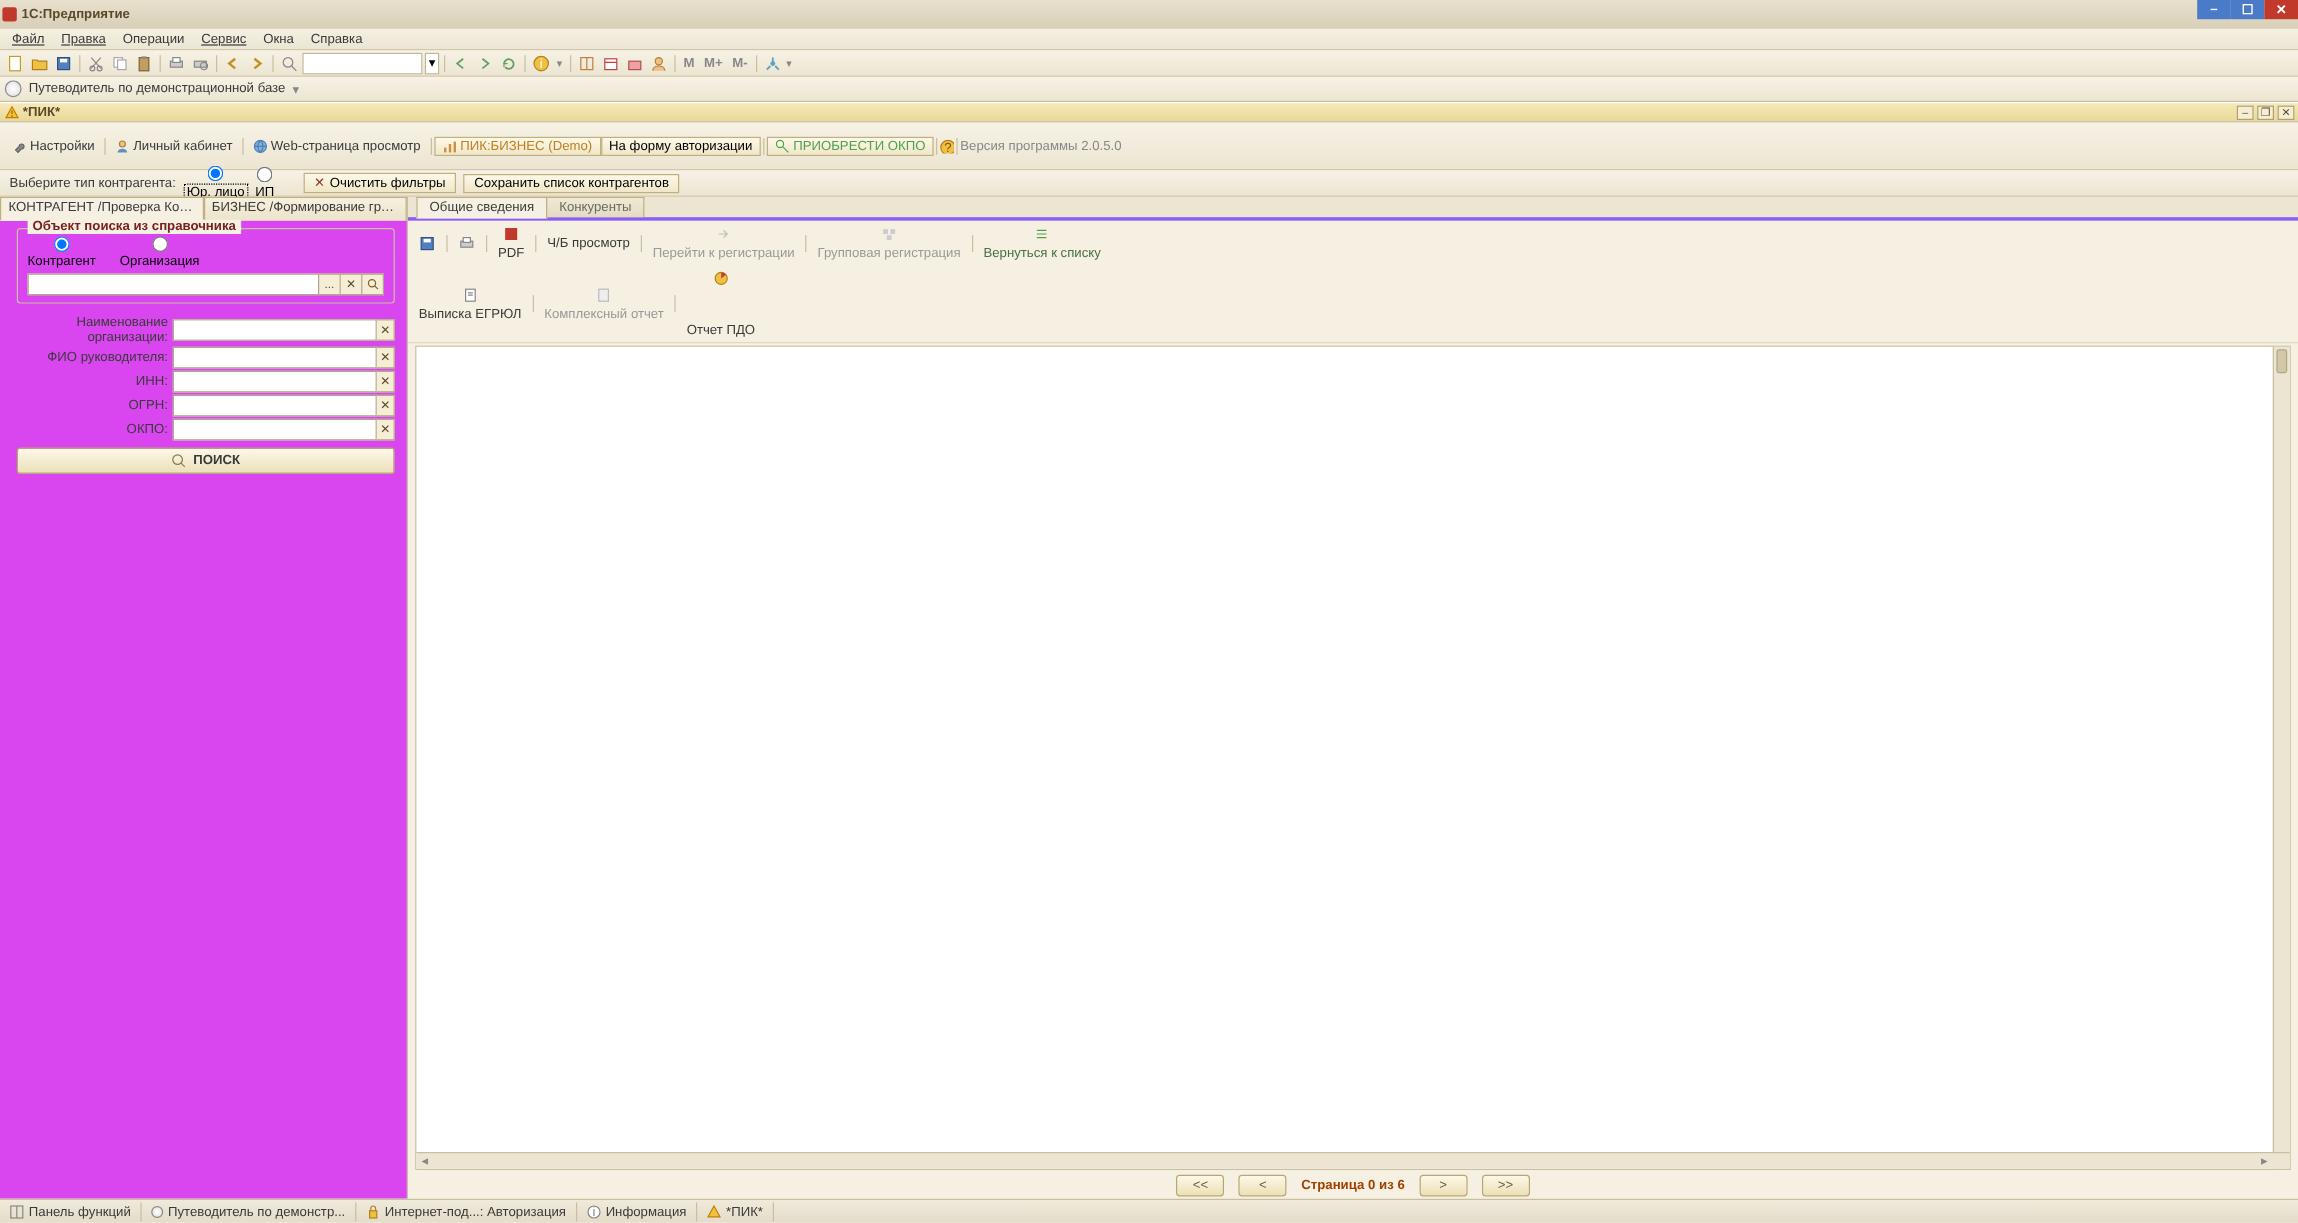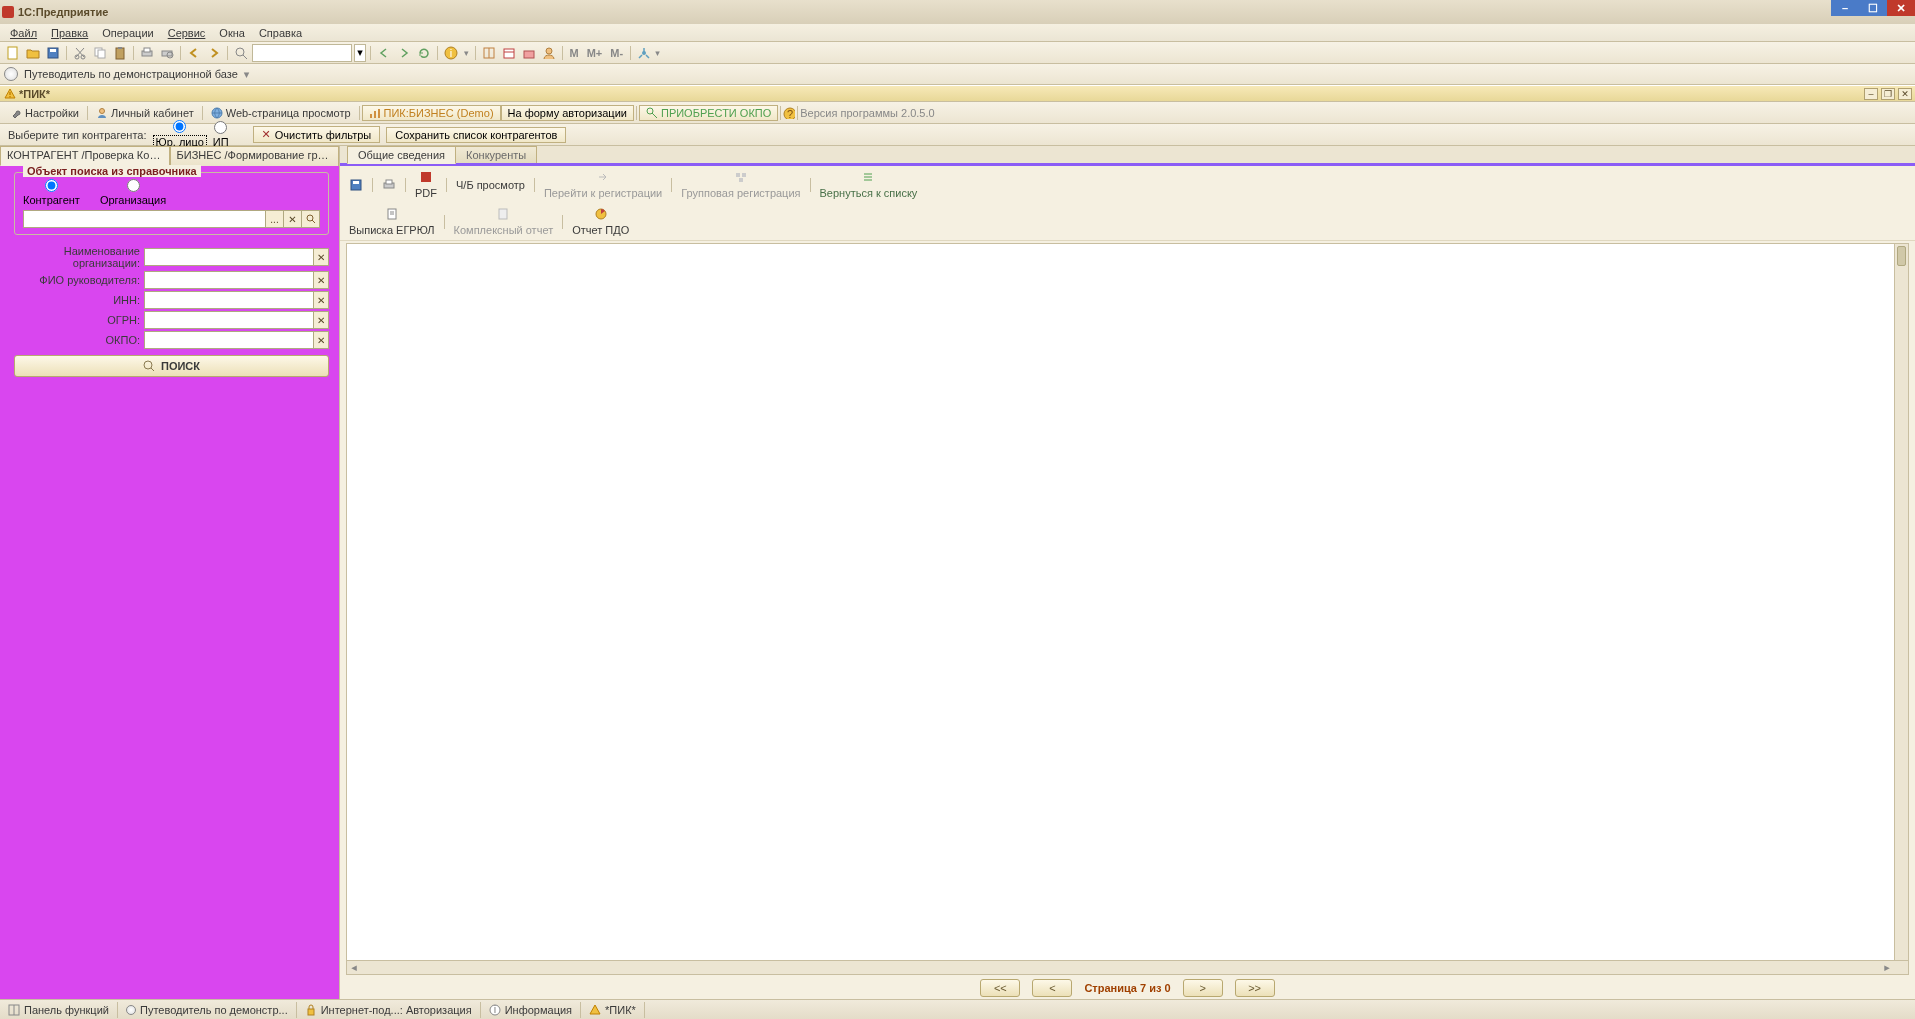--- a/index.html
+++ b/index.html
@@ -29,21 +29,21 @@
 .toolbar2 .compass { width: 14px; height: 14px; border-radius: 50%; border: 1px solid #888; background: radial-gradient(#fff, #ddd); margin-right: 2px; }
 .toolbar2 .link-text { color: #3a3a3a; cursor: pointer; }
 .toolbar2 .dd-arrow { color: #888; margin-left: 2px; }
 
 .window-title-bar { height: 17px; background: linear-gradient(#f7e9b8, #e8d898); border-top: 1px solid #fff; border-bottom: 1px solid #c8bea0; display: flex; align-items: center; padding: 0 4px; position: relative; }
 .window-title-bar .warn-icon { width: 12px; height: 12px; margin-right: 3px; }
 .window-title-bar .wtitle { color: #5a4a2a; font-weight: bold; }
 .window-title-bar .win-ctrls2 { position: absolute; right: 3px; display: flex; gap: 3px; }
 .window-title-bar .wc-btn { width: 14px; height: 12px; border: 1px solid #b0a070; background: #f5edd4; display:flex; align-items:center; justify-content:center; font-size: 9px; color:#5a4a2a; cursor:pointer;}
 
-.tabs-row { height: 22px; background: linear-gradient(#f7f2e5, #ece5d2); border-bottom: 1px solid #c8bea0; display: flex; align-items: center; padding: 0 4px; gap: 0; }
+.tabs-row { height: 40px; background: linear-gradient(#f7f2e5, #ece5d2); border-bottom: 1px solid #c8bea0; display: flex; align-items: center; padding: 0 4px; gap: 0; }
 .tabs-row .tab-link { padding: 2px 6px; color: #3a3a3a; cursor: pointer; display: flex; align-items: center; gap: 3px; }
 .tabs-row .icon-sm { width: 12px; height: 12px; }
 .tabs-row .sep-v { width: 1px; height: 14px; background: #c8bea0; margin: 0 2px; }
 .tabs-row .btn-box { border: 1px solid #c0b080; background: linear-gradient(#fdf8e8,#f0e7c8); padding: 1px 6px; cursor: pointer; display:flex; align-items:center; gap:3px; }
 .tabs-row .btn-orange { color: #c08020; }
 .tabs-row .muted { color: #888; }
 
 .filter-row { height: 22px; background: linear-gradient(#f7f2e5, #ece5d2); border-bottom: 1px solid #c8bea0; display: flex; align-items: center; padding: 0 8px; gap: 6px; }
 .filter-row label { color: #3a3a3a; }
 .radio-wrap { display: flex; align-items: center; gap: 2px; flex-direction: column; }
@@ -503,39 +503,39 @@
               <rect x="3" y="2" width="8" height="10" fill="#eee" stroke="#bbb"></rect>
             </svg>
             <span>Комплексный отчет</span>
           </span>
         <div class="ct-sep"></div>
         <span class="ct-item">
             <svg class="ct-icon" width="14" height="14">
               <circle cx="7" cy="7" r="5" fill="#f0c040" stroke="#b08020"></circle>
               <path d="M7 7V2a5 5 0 0 1 4 2z" fill="#c04040"></path>
             </svg>
-            <span style="color:#3a3a3a;">Отчет ПДО</span>
+            <span style="color:#3a3a3a;margin-top:27px;">Отчет ПДО</span>
           </span>
       </div>
     </div>
 
     <div class="content-canvas">
       <div class="vscroll">
           <div class="thumb"></div>
         </div>
       <div class="hscroll">
         <div class="larrow">◂</div>
         <div class="rarrow">▸</div>
       </div>
     </div>
 
     <div class="pager">
       <div class="pbtn">&lt;&lt;</div>
       <div class="pbtn">&lt;</div>
-      <div class="ptext">Страница  7 из  0</div>
+      <div class="ptext">Страница  0 из  6</div>
       <div class="pbtn">&gt;</div>
       <div class="pbtn">&gt;&gt;</div>
     </div>
   </div>
 </div>
 
 <div class="status-bar">
   <div class="sitem">
     <svg class="sicon" width="12" height="12">
         <rect x="1" y="1" width="10" height="10" fill="none" stroke="#888"></rect>

